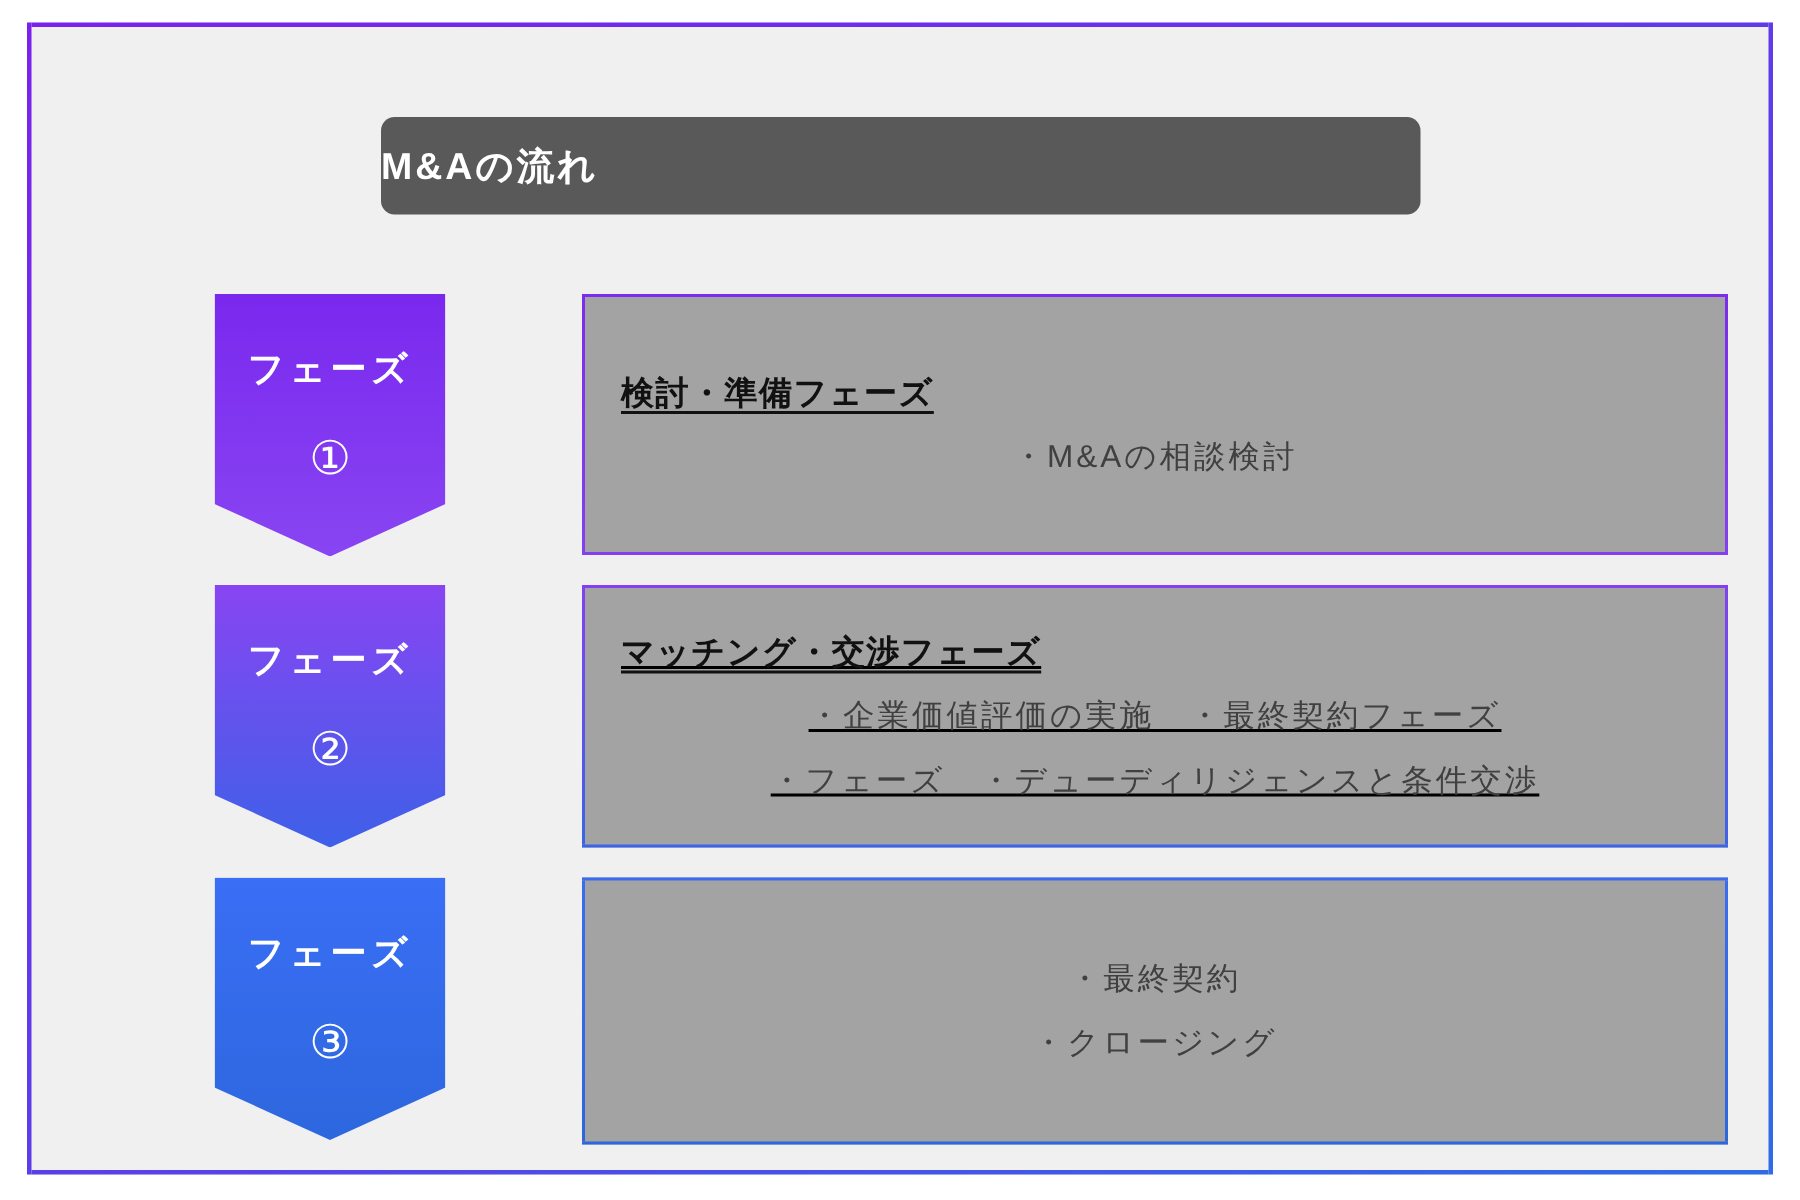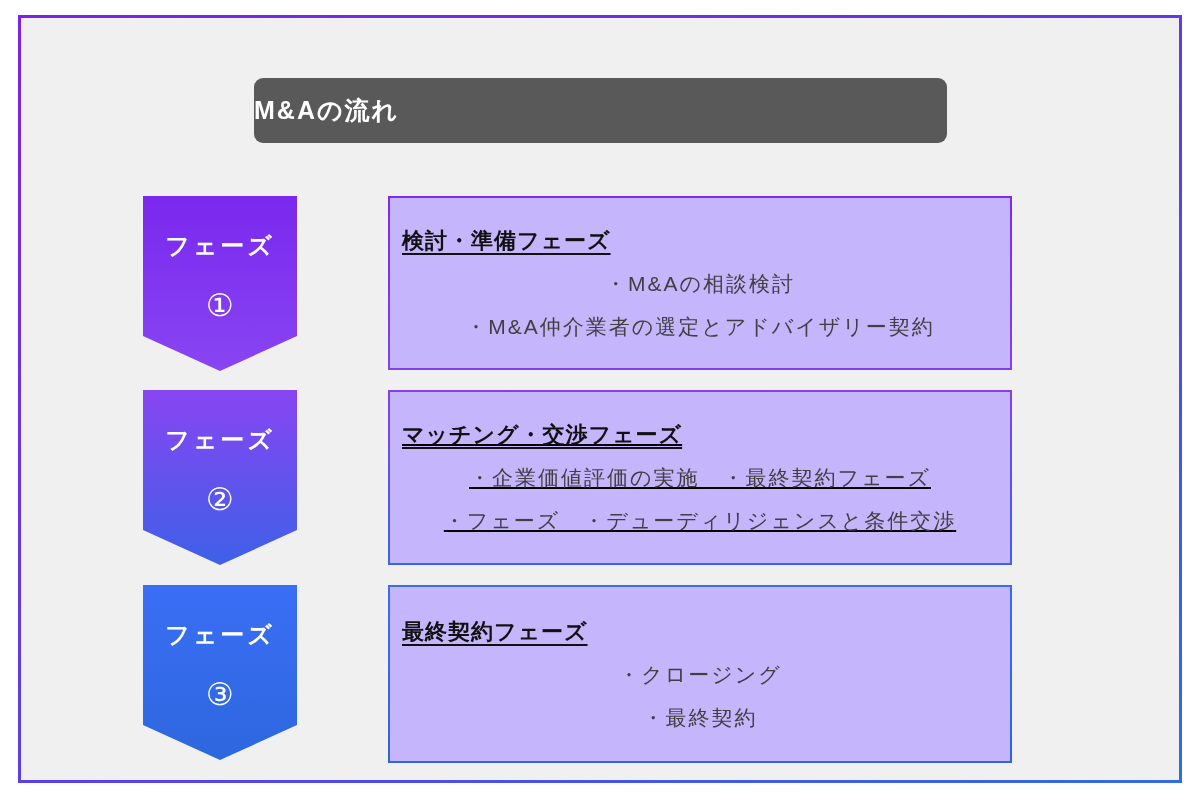--- a/index.html
+++ b/index.html
@@ -54,25 +54,25 @@
   }
   .arrow-number {
     position: absolute; left: 0; right: 0; top: 93px;
     font-size: 31px; font-weight: normal; line-height: 34px;
   }
 
   
   .box {
     position: absolute;
     left: 388px;
-    width: 624px;
+    width: 764px;
     box-sizing: border-box;
-    background: #c4b5fd;
+    background: #a3a3a3;
     border: 2px solid transparent;
-    padding: 6px 12px;
+    padding: 6px 24px;
     display: flex; flex-direction: column; justify-content: center;
   }
   .box-1 { top: 196px; height: 174px; border-image: linear-gradient(180deg, #7b2cee, #8340f0) 1; }
   .box-2 { top: 390px; height: 175px; border-image: linear-gradient(180deg, #8340f0, #3b64e8) 1; text-decoration: underline; }
   .box-3 { top: 585px; height: 178px; border-image: linear-gradient(180deg, #3a6cf0, #2d66dd) 1; }
 
   .box-title {
     color: #111111;
     font-size: 22px;
     font-weight: bold;
@@ -100,34 +100,32 @@
   <span>M&amp;Aの流れ</span>
 </div>
 
 <div class="arrow arrow-1">
   <div class="arrow-label">フェーズ</div>
   <div class="arrow-number">①</div>
 </div>
 <div class="box box-1">
   <div class="box-title">検討・準備フェーズ</div>
   <div class="bullet">・M&amp;Aの相談検討</div>
-  <div class="bullet">・M&amp;A仲介業者の選定とアドバイザリー契約</div>
 </div>
 
 <div class="arrow arrow-2">
   <div class="arrow-label">フェーズ</div>
   <div class="arrow-number">②</div>
 </div>
 <div class="box box-2">
   <div class="box-title">マッチング・交渉フェーズ</div>
   <div class="bullet">・企業価値評価の実施　・最終契約フェーズ</div>
   <div class="bullet">・フェーズ　・デューディリジェンスと条件交渉</div>
 </div>
 
 <div class="arrow arrow-3">
   <div class="arrow-label">フェーズ</div>
   <div class="arrow-number">③</div>
 </div>
 <div class="box box-3">
-  <div class="box-title">最終契約フェーズ</div>
+  <div class="bullet">・最終契約</div>
   <div class="bullet">・クロージング</div>
-  <div class="bullet">・最終契約</div>
 </div>
 
 </body></html>

